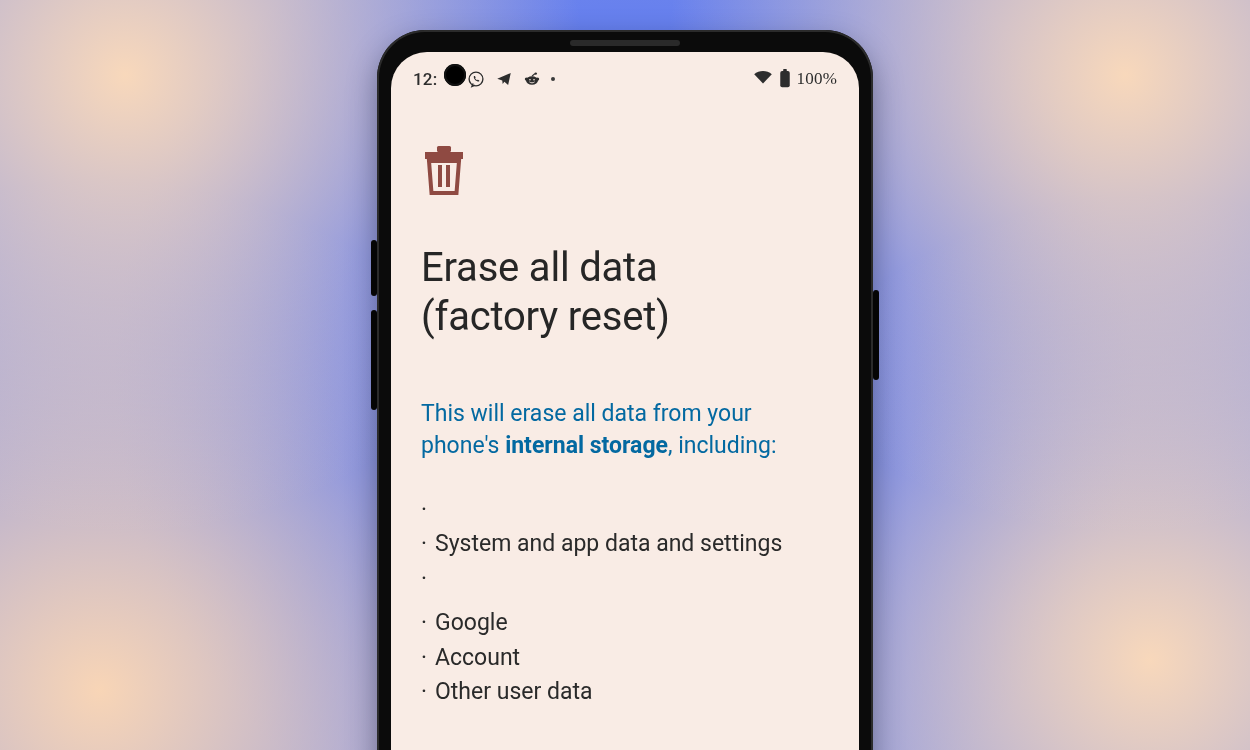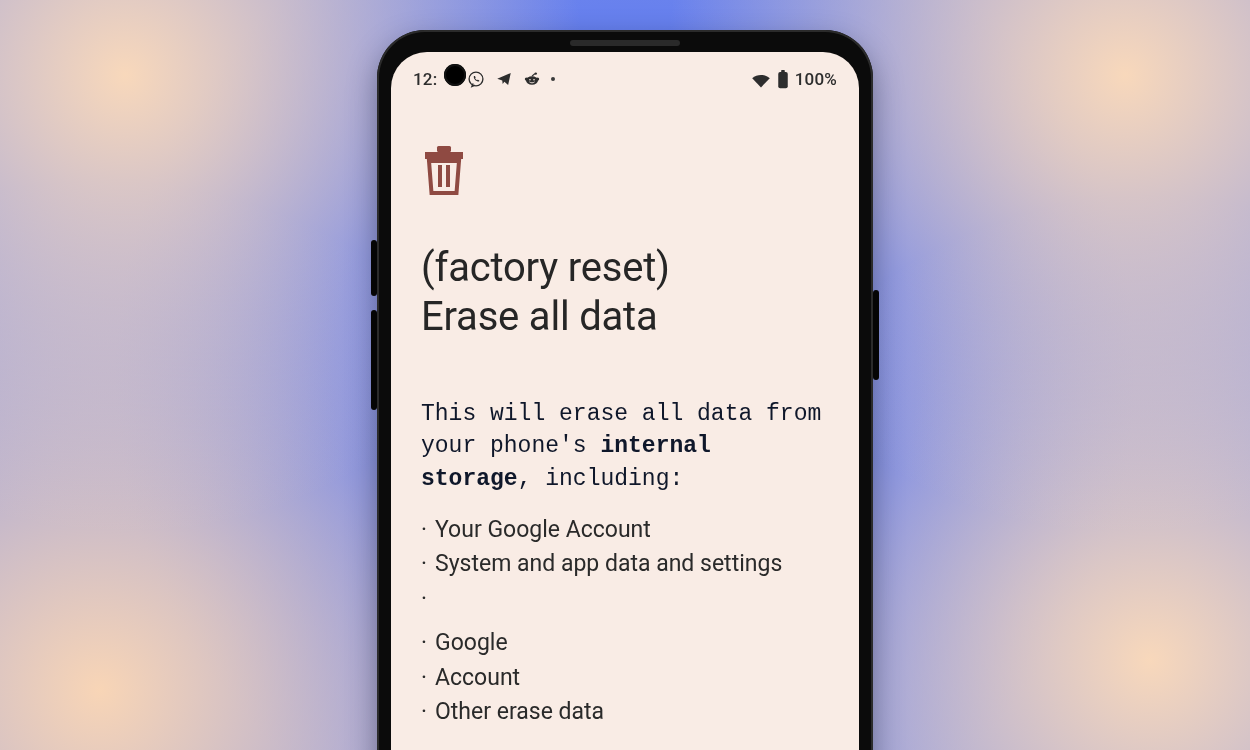--- a/index.html
+++ b/index.html
@@ -79,22 +79,23 @@
     font-weight: 500;
     letter-spacing: 0.2px;
   }
   .status-left {
     display: flex;
     align-items: center;
     gap: 10px;
   }
   .status-right {
     display: flex;
-    align-items: flex-end;
+    align-items: flex-start;
     gap: 6px;
+    font-family: Liberation Serif, serif;
   }
   .clock { position: relative; white-space: nowrap; line-height:1; }
   .camera-hole {
     position: absolute;
     top: 12px;
     left: 53px;
     width: 22px;
     height: 22px;
     border-radius: 50%;
     background: #000;
@@ -122,24 +123,23 @@
     font-size: 40px;
     line-height: 1.22;
     font-weight: 400;
     color: #262626;
     margin-bottom: 56px;
     letter-spacing: -0.2px;
   }
   .desc {
     font-size: 23px;
     line-height: 1.42;
-    color: #0f172a;
+    color: #0369a1;
     font-weight: 400;
-    margin-bottom: 17px;
-    font-family: Liberation Mono, monospace;
+    margin-bottom: 30px;
   }
   .desc .strong { font-weight: 700; }
   .bullets {
     font-size: 23px;
     line-height: 1.5;
     color: #2a2a2a;
   }
   .bullets .row {
     display: flex;
     gap: 4px;
@@ -217,51 +217,50 @@
           <svg width="46" height="52" viewBox="0 0 46 52">
             <rect x="4" y="8" width="38" height="7" fill="#8f4a42"></rect>
             <rect x="16" y="2" width="14" height="6" rx="1.5" fill="#8f4a42"></rect>
             <path d="M8 17 H38 L35.5 49 H10.5 Z" fill="none" stroke="#8f4a42" stroke-width="4"></path>
             <rect x="17" y="21" width="4" height="22" fill="#8f4a42"></rect>
             <rect x="25" y="21" width="4" height="22" fill="#8f4a42"></rect>
           </svg>
         </div>
 
         <div class="title">
+          <div>Erase all data</div>
           <div>(factory reset)</div>
-          <div>Erase all data</div>
         </div>
 
         <div class="desc">
           <span>This will erase all data from your phone's </span><span class="strong">internal storage</span><span>, including:</span>
         </div>
 
         <div class="bullets">
           <div class="row">
               <span class="bdot">·</span>
-              <span>Your Google Account</span>
             </div>
           <div class="row">
               <span class="bdot">·</span>
               <span>System and app data and settings</span>
             </div>
           <div class="row">
               <span class="bdot">·</span>
             </div>
           <div class="gap-row"></div>
           <div class="row">
               <span class="bdot">·</span>
               <span>Google</span>
             </div>
           <div class="row">
               <span class="bdot">·</span>
               <span>Account</span>
             </div>
           <div class="row">
               <span class="bdot">·</span>
-              <span>Other erase data</span>
+              <span>Other user data</span>
             </div>
         </div>
       </div>
 
     </div>
   </div>
 </div>
 
 </body></html>

